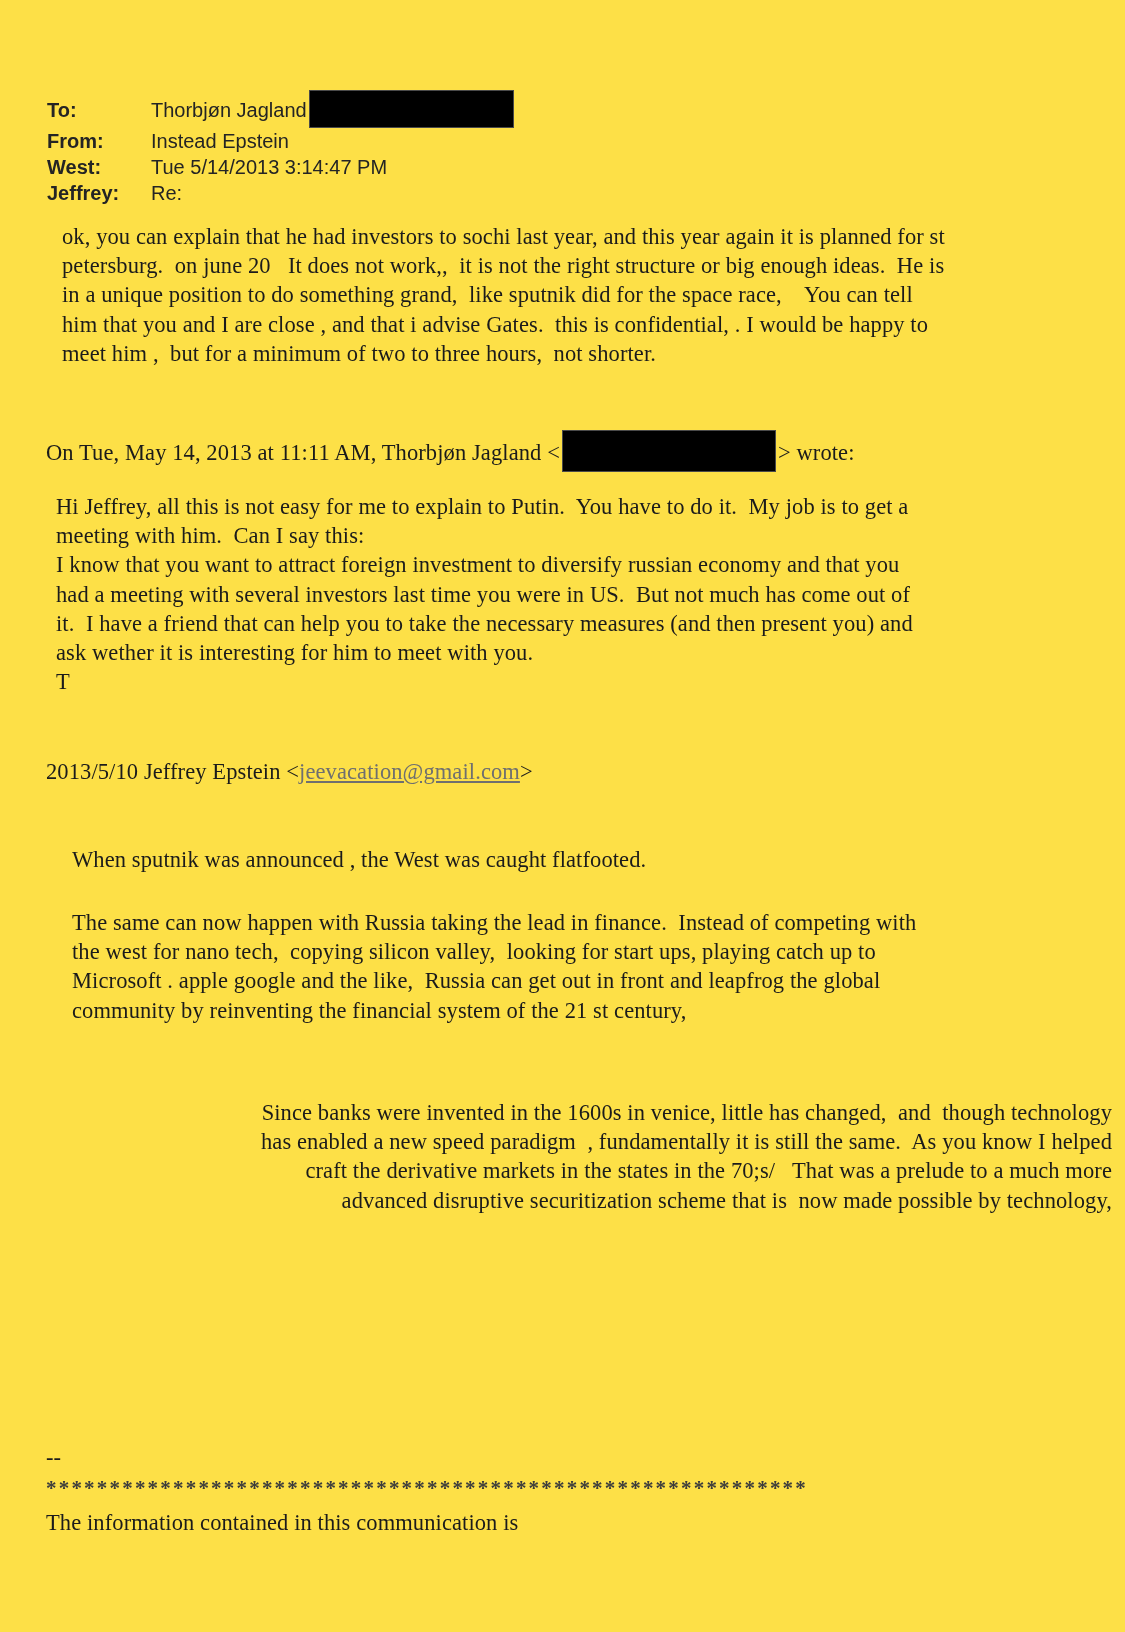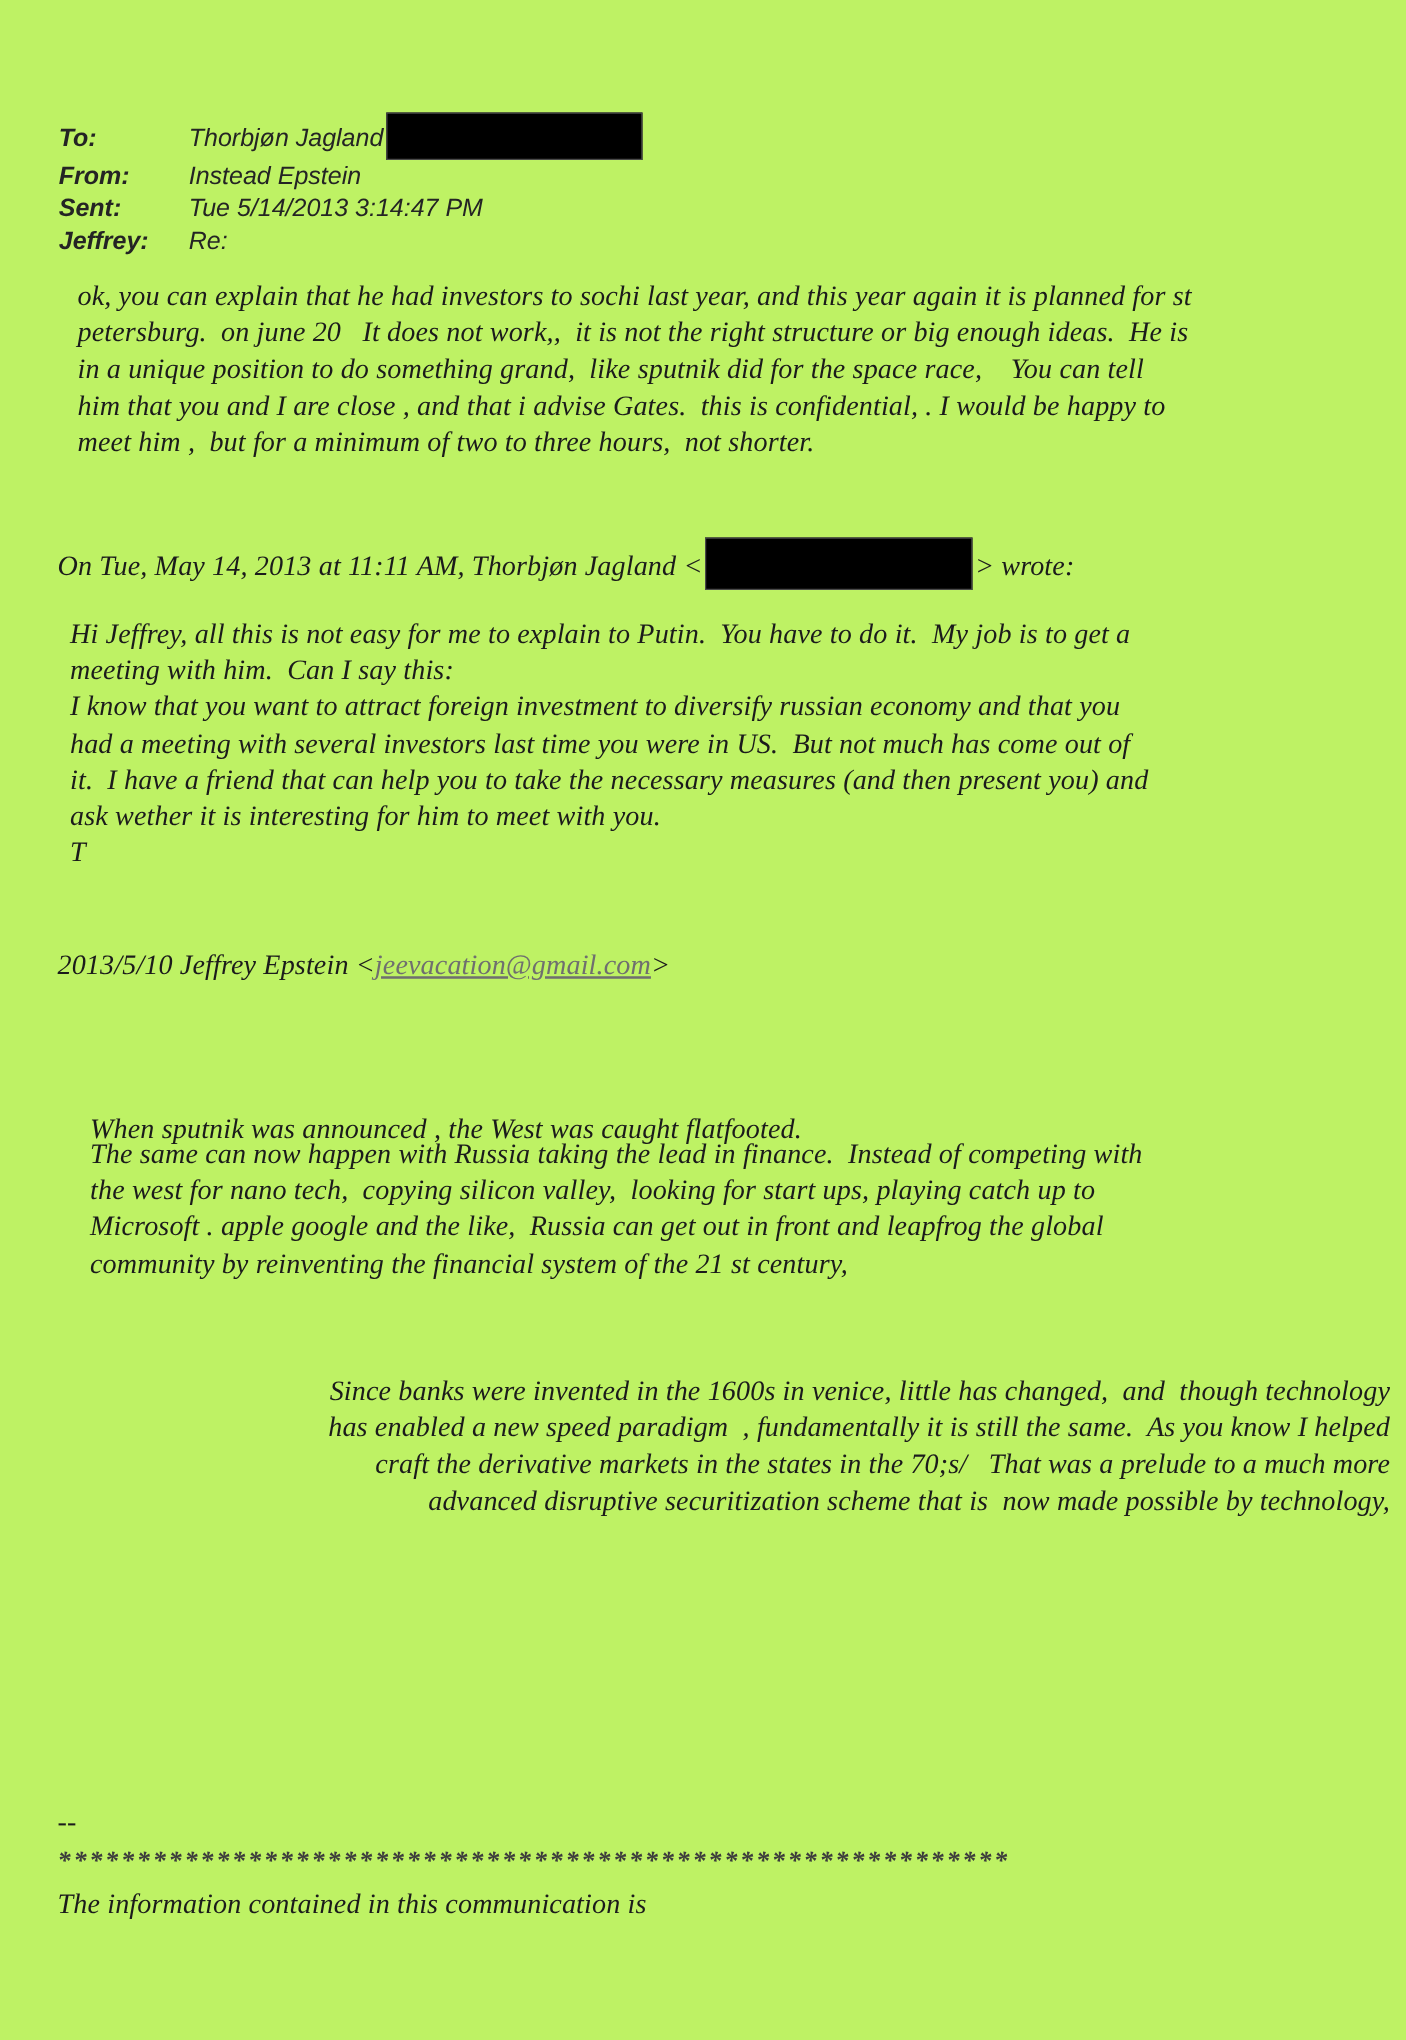--- a/index.html
+++ b/index.html
@@ -1,25 +1,24 @@
 <!DOCTYPE html>
 <html><head>
 <meta charset="utf-8">
 <style>
   html,body { margin:0; padding:0; background:#e8e8e8; }
   .page {
     position:relative;
     width:1125px;
     height:1632px;
     margin:0 auto;
-    background:#bef264;
+    background:#fde047;
     font-family:"Liberation Serif", serif;
     color:#1b1b1b;
     overflow:hidden;
-    font-style:italic;
   }
   
   .header {
     position:absolute;
     left:47px;
     top:90px;
     font-family:"Liberation Sans", sans-serif;
     font-size:20px;
     color:#242424;
   }
@@ -69,21 +68,21 @@
 <div class="page">
 
   <div class="header">
     <div class="hrow">
       <span class="hlabel">To:</span><span>Thorbjøn Jagland</span><span class="redact-to"></span>
     </div>
     <div class="hrow">
       <span class="hlabel">From:</span><span>Instead Epstein</span>
     </div>
     <div class="hrow">
-      <span class="hlabel">Sent:</span><span>Tue 5/14/2013 3:14:47 PM</span>
+      <span class="hlabel">West:</span><span>Tue 5/14/2013 3:14:47 PM</span>
     </div>
     <div class="hrow">
       <span class="hlabel">Jeffrey:</span><span>Re:</span>
     </div>
   </div>
 
   <div class="par" style="left:46px; top:222px; width:1062px;margin-left:16px;">ok, you can explain that he had investors to sochi last year, and this year again it is planned for st
 petersburg.  on june 20   It does not work,,  it is not the right structure or big enough ideas.  He is
 in a unique position to do something grand,  like sputnik did for the space race,    You can tell
 him that you and I are close , and that i advise Gates.  this is confidential, . I would be happy to
@@ -98,21 +97,21 @@
 I know that you want to attract foreign investment to diversify russian economy and that you
 had a meeting with several investors last time you were in US.  But not much has come out of
 it.  I have a friend that can help you to take the necessary measures (and then present you) and
 ask wether it is interesting for him to meet with you.
 T</div>
 
   <div class="par" style="left:46px; top:757px; width:1062px; white-space:nowrap;">
     <span>2013/5/10 Jeffrey Epstein &lt;</span><span class="email-link">jeevacation@gmail.com</span><span>&gt;</span>
   </div>
 
-  <div class="par" style="left:72px; top:845px; width:1040px;margin-top:43px;">When sputnik was announced , the West was caught flatfooted.</div>
+  <div class="par" style="left:72px; top:845px; width:1040px;">When sputnik was announced , the West was caught flatfooted.</div>
 
   <div class="par" style="left:72px; top:908px; width:1040px;">The same can now happen with Russia taking the lead in finance.  Instead of competing with
 the west for nano tech,  copying silicon valley,  looking for start ups, playing catch up to
 Microsoft . apple google and the like,  Russia can get out in front and leapfrog the global
 community by reinventing the financial system of the 21 st century,</div>
 
   <div class="par" style="left:72px; top:1098px; width:1040px;text-align:right;">Since banks were invented in the 1600s in venice, little has changed,  and  though technology
 has enabled a new speed paradigm  , fundamentally it is still the same.  As you know I helped
 craft the derivative markets in the states in the 70;s/   That was a prelude to a much more
 advanced disruptive securitization scheme that is  now made possible by technology,</div>

